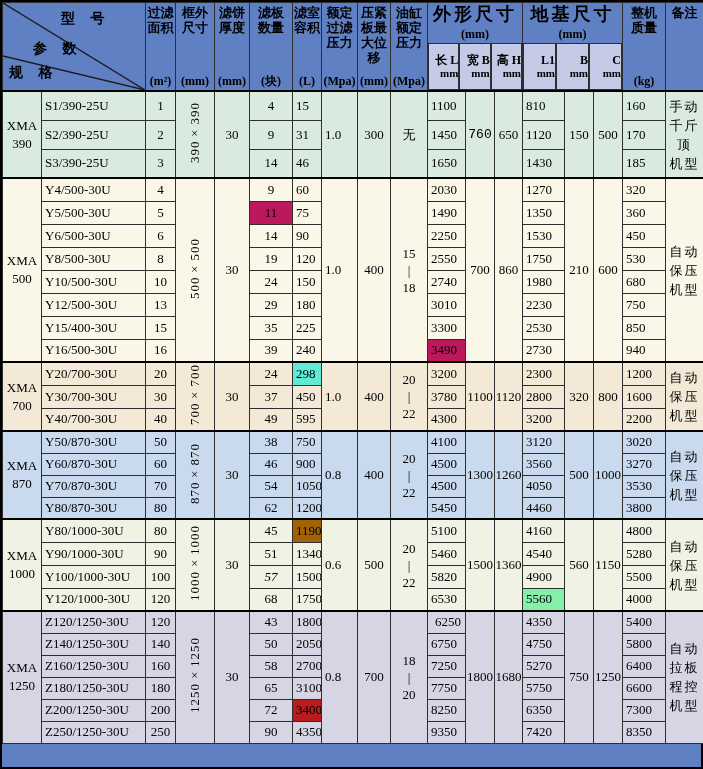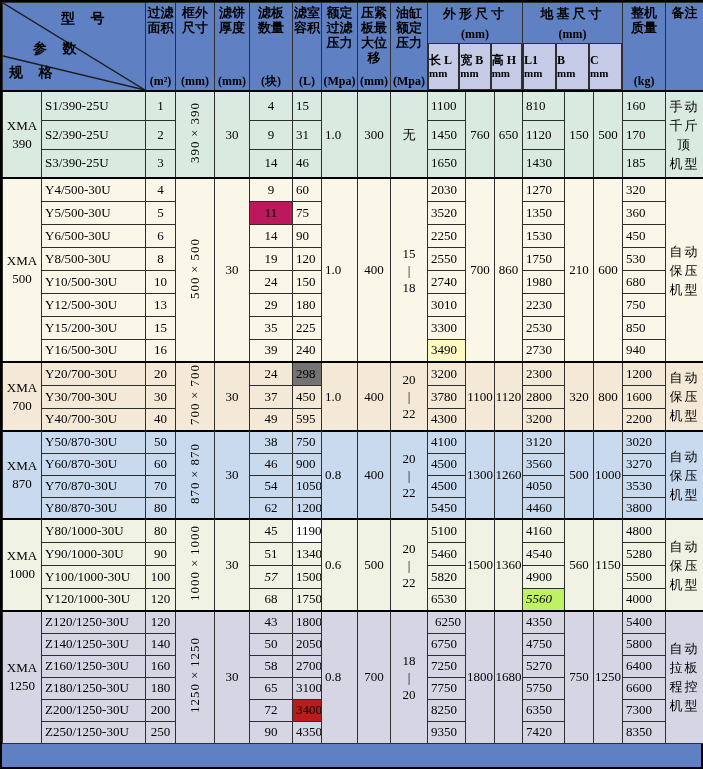--- a/index.html
+++ b/index.html
@@ -20,24 +20,24 @@
   .corner span{position:absolute;font-weight:bold;font-size:14px;letter-spacing:6px;white-space:nowrap;}
   .c-model{top:7px;left:58px;}
   .c-param{top:37px;left:30px;}
   .c-spec{top:61px;left:6px;}
   
   .hcol{display:flex;flex-direction:column;justify-content:space-between;height:83px;padding:2px 0;}
   .hlines div{line-height:15px;text-align:center;font-size:13px;}
   .hunit{text-align:center;font-size:12px;font-weight:bold;line-height:14px;}
   
   .gcol{display:flex;flex-direction:column;height:87px;}
-  .gtitle{text-align:center;font-size:13px;line-height:22px;letter-spacing:3px;}
+  .gtitle{text-align:center;font-size:18px;line-height:22px;letter-spacing:3px;}
   .gunit{text-align:center;font-size:12px;line-height:18px;}
   .gsubs{display:flex;flex:1;}
-  .gsub{background:#c5cae7;border:1px solid #2e2e2e;display:flex;flex-direction:column;justify-content:center;align-items:flex-start;}
+  .gsub{background:#c5cae7;border:1px solid #2e2e2e;display:flex;flex-direction:column;justify-content:center;align-items:flex-end;}
   .gsub .t{font-size:12px;line-height:13px;}
   .gsub .u{font-size:11px;line-height:12px;font-weight:bold;}
   
   td{background:inherit;}
   .sec-top td{border-top:2px solid #000;}
   .vtext{writing-mode:vertical-rl;transform:rotate(180deg);white-space:nowrap;font-size:13px;letter-spacing:1px;display:inline-block;}
   .tc{text-align:center;}
   .tl{text-align:left;padding-left:3px;}
   .stack div{line-height:17px;text-align:center;}
   .grouplab div{line-height:18px;text-align:center;}
@@ -231,21 +231,21 @@
           <td class="tc" style="background: rgb(217, 234, 223);">4</td>
           <td class="tl" style="background: rgb(217, 234, 223);">15</td>
           <td class="tl" rowspan="3" style="background: rgb(217, 234, 223);">1.0</td>
           <td class="tc" rowspan="3" style="background: rgb(217, 234, 223);">300</td>
           <td class="tc" rowspan="3" style="background: rgb(217, 234, 223);">
             <div class="stack">
               <div>无</div>
             </div>
           </td>
           <td class="tl" style="background: rgb(217, 234, 223);">1100</td>
-          <td class="tc" rowspan="3" style="background: rgb(217, 234, 223);">760</td>
+          <td class="tc" rowspan="3" style="background: rgb(217, 234, 223); font-family: Liberation Mono, monospace;">760</td>
           <td class="tc" rowspan="3" style="background: rgb(217, 234, 223);">650</td>
           <td class="tl" style="background: rgb(217, 234, 223);">810</td>
           <td class="tc" rowspan="3" style="background: rgb(217, 234, 223);">150</td>
           <td class="tc" rowspan="3" style="background: rgb(217, 234, 223);">500</td>
           <td class="tl" style="background: rgb(217, 234, 223);">160</td>
           <td class="tc" rowspan="3" style="background: rgb(217, 234, 223);">
             <div class="remark">
               <div>手动</div>
               <div>千斤</div>
               <div>顶</div>
@@ -306,21 +306,21 @@
               <div>保压</div>
               <div>机型</div>
             </div>
           </td>
         </tr>
         <tr style="height: 23px;">
           <td class="tl" style="background: rgb(251, 247, 232);">Y5/500-30U</td>
           <td class="tc" style="background: rgb(251, 247, 232);">5</td>
           <td class="tc" style="background: #be185d;">11</td>
           <td class="tl" style="background: rgb(251, 247, 232);">75</td>
-          <td class="tl" style="background: rgb(251, 247, 232);">3520</td>
+          <td class="tl" style="background: rgb(251, 247, 232);">1490</td>
           <td class="tl" style="background: rgb(251, 247, 232);">1350</td>
           <td class="tl" style="background: rgb(251, 247, 232);">360</td>
         </tr>
         <tr style="height: 23px;">
           <td class="tl" style="background: rgb(251, 247, 232);">Y6/500-30U</td>
           <td class="tc" style="background: rgb(251, 247, 232);">6</td>
           <td class="tc" style="background: rgb(251, 247, 232);">14</td>
           <td class="tl" style="background: rgb(251, 247, 232);">90</td>
           <td class="tl" style="background: rgb(251, 247, 232);">2250</td>
           <td class="tl" style="background: rgb(251, 247, 232);">1530</td>
@@ -347,50 +347,50 @@
         <tr style="height: 23px;">
           <td class="tl" style="background: rgb(251, 247, 232);">Y12/500-30U</td>
           <td class="tc" style="background: rgb(251, 247, 232);">13</td>
           <td class="tc" style="background: rgb(251, 247, 232);">29</td>
           <td class="tl" style="background: rgb(251, 247, 232);">180</td>
           <td class="tl" style="background: rgb(251, 247, 232);">3010</td>
           <td class="tl" style="background: rgb(251, 247, 232);">2230</td>
           <td class="tl" style="background: rgb(251, 247, 232);">750</td>
         </tr>
         <tr style="height: 23px;">
-          <td class="tl" style="background: rgb(251, 247, 232);">Y15/200-30U</td>
+          <td class="tl" style="background: rgb(251, 247, 232);">Y15/400-30U</td>
           <td class="tc" style="background: rgb(251, 247, 232);">15</td>
           <td class="tc" style="background: rgb(251, 247, 232);">35</td>
           <td class="tl" style="background: rgb(251, 247, 232);">225</td>
           <td class="tl" style="background: rgb(251, 247, 232);">3300</td>
           <td class="tl" style="background: rgb(251, 247, 232);">2530</td>
           <td class="tl" style="background: rgb(251, 247, 232);">850</td>
         </tr>
         <tr style="height: 23px;">
           <td class="tl" style="background: rgb(251, 247, 232);">Y16/500-30U</td>
           <td class="tc" style="background: rgb(251, 247, 232);">16</td>
           <td class="tc" style="background: rgb(251, 247, 232);">39</td>
           <td class="tl" style="background: rgb(251, 247, 232);">240</td>
-          <td class="tl" style="background: #fef9c3;">3490</td>
+          <td class="tl" style="background: #be185d;">3490</td>
           <td class="tl" style="background: rgb(251, 247, 232);">2730</td>
           <td class="tl" style="background: rgb(251, 247, 232);">940</td>
         </tr>
         <tr class="sec-top" style="height: 23px;">
           <td class="tc" rowspan="3" style="background: rgb(244, 233, 214);">
             <div class="grouplab">
               <div>XMA</div>
               <div>700</div>
             </div>
           </td>
           <td class="tl" style="background: rgb(244, 233, 214);">Y20/700-30U</td>
           <td class="tc" style="background: rgb(244, 233, 214);">20</td>
           <td class="frame-cell" rowspan="3" style="background: rgb(244, 233, 214);"><span class="vtext">700×700</span></td>
           <td class="tc" rowspan="3" style="background: rgb(244, 233, 214);">30</td>
           <td class="tc" style="background: rgb(244, 233, 214);">24</td>
-          <td class="tl" style="background: #737373; margin-top: 10px;">298</td>
+          <td class="tl" style="background: #5eead4; margin-top: 10px;">298</td>
           <td class="tl" rowspan="3" style="background: rgb(244, 233, 214);">1.0</td>
           <td class="tc" rowspan="3" style="background: rgb(244, 233, 214);">400</td>
           <td class="tc" rowspan="3" style="background: rgb(244, 233, 214);">
             <div class="stack">
               <div>20</div>
               <div>|</div>
               <div>22</div>
             </div>
           </td>
           <td class="tl" style="background: rgb(244, 233, 214);">3200</td>
@@ -495,21 +495,21 @@
             <div class="grouplab">
               <div>XMA</div>
               <div>1000</div>
             </div>
           </td>
           <td class="tl" style="background: rgb(240, 242, 227);">Y80/1000-30U</td>
           <td class="tc" style="background: rgb(240, 242, 227);">80</td>
           <td class="frame-cell" rowspan="4" style="background: rgb(240, 242, 227);"><span class="vtext">1000×1000</span></td>
           <td class="tc" rowspan="4" style="background: rgb(240, 242, 227);">30</td>
           <td class="tc" style="background: rgb(240, 242, 227);">45</td>
-          <td class="tl" style="background: #ffffff;">1190</td>
+          <td class="tl" style="background: #a16207;">1190</td>
           <td class="tl" rowspan="4" style="background: rgb(240, 242, 227);">0.6</td>
           <td class="tc" rowspan="4" style="background: rgb(240, 242, 227);">500</td>
           <td class="tc" rowspan="4" style="background: rgb(240, 242, 227);">
             <div class="stack">
               <div>20</div>
               <div>|</div>
               <div>22</div>
             </div>
           </td>
           <td class="tl" style="background: rgb(240, 242, 227);">5100</td>
@@ -544,21 +544,21 @@
           <td class="tl" style="background: rgb(240, 242, 227);">5820</td>
           <td class="tl" style="background: rgb(240, 242, 227);">4900</td>
           <td class="tl" style="background: rgb(240, 242, 227);">5500</td>
         </tr>
         <tr style="height: 23px;">
           <td class="tl" style="background: rgb(240, 242, 227);">Y120/1000-30U</td>
           <td class="tc" style="background: rgb(240, 242, 227);">120</td>
           <td class="tc" style="background: rgb(240, 242, 227);">68</td>
           <td class="tl" style="background: rgb(240, 242, 227);">1750</td>
           <td class="tl" style="background: rgb(240, 242, 227);">6530</td>
-          <td class="tl" style="background: #bef264; font-style: italic;">5560</td>
+          <td class="tl" style="background: #86efac;">5560</td>
           <td class="tl" style="background: rgb(240, 242, 227);">4000</td>
         </tr>
         <tr class="sec-top" style="height: 22px;">
           <td class="tc" rowspan="6" style="background: rgb(213, 213, 228);">
             <div class="grouplab">
               <div>XMA</div>
               <div>1250</div>
             </div>
           </td>
           <td class="tl" style="background: rgb(213, 213, 228);">Z120/1250-30U</td>

